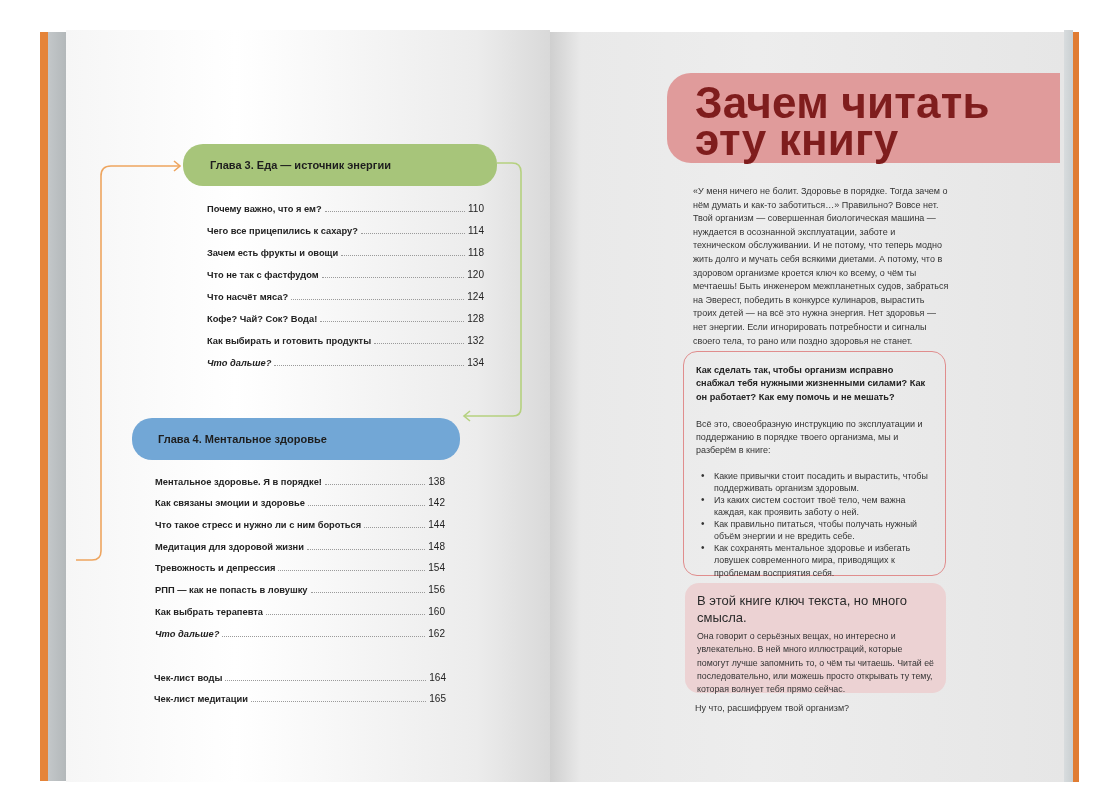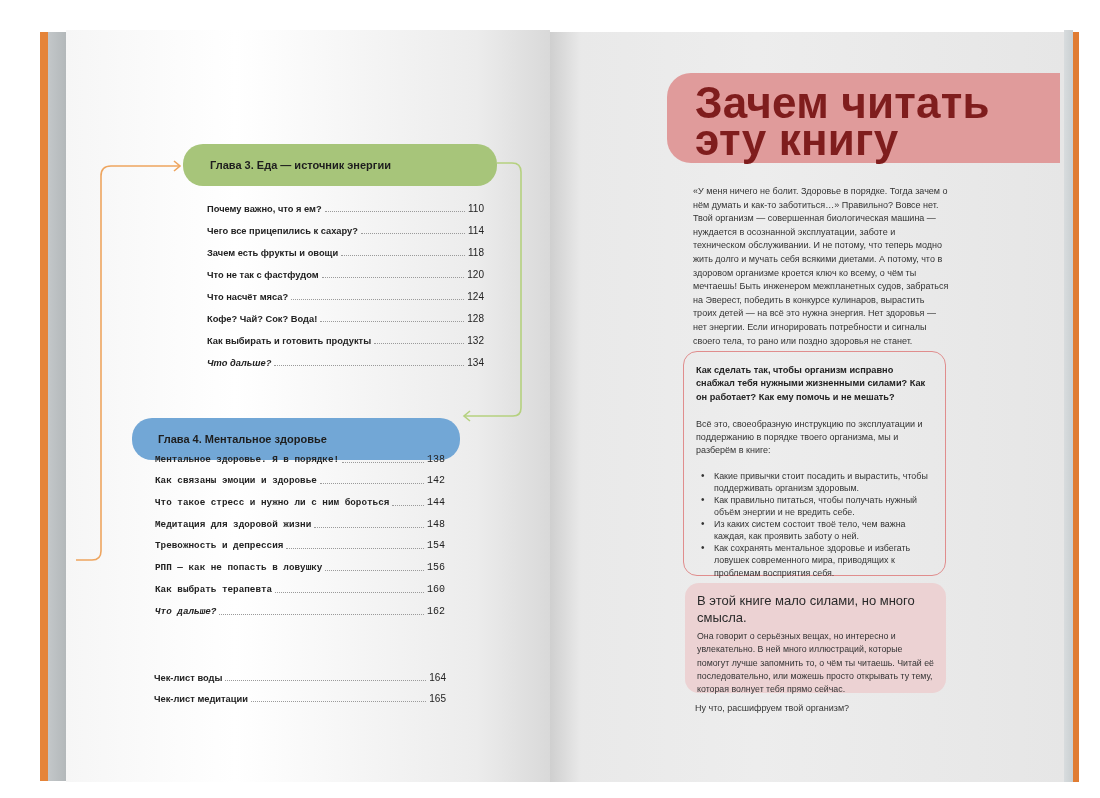--- a/index.html
+++ b/index.html
@@ -23,21 +23,21 @@
 
   
   .chapter-pill { position: absolute; border-radius: 20px; display: flex; align-items: center;
     font-weight: bold; font-size: 11px; color: #1e1e1e; }
   .pill-green { left: 183px; top: 144px; width: 314px; height: 42px; background: #a7c57a; padding-left: 27px; }
   .pill-blue { left: 132px; top: 393px; width: 328px; height: 42px; background: #72a7d6; padding-left: 26px; margin-top: 25px; }
 
   
   .toc { position: absolute; }
   .toc-ch3 { left: 207px; top: 196px; width: 277px; }
-  .toc-ch4 { left: 155px; top: 447px; width: 290px; font-family: Liberation Mono, monospace; }
+  .toc-ch4 { left: 155px; top: 469px; width: 290px; }
   .toc-extra { left: 154px; top: 666px; width: 292px; }
   .toc-row { display: flex; align-items: flex-end; height: 22px; font-size: 9.3px; font-weight: bold; color: #222; }
   .toc-ch4 .toc-row { height: 21.7px; }
   .toc-extra .toc-row { height: 21px; }
   .toc-row.italic .toc-title { font-style: italic; }
   .toc-title { white-space: nowrap; padding-bottom: 4px; }
   .toc-dots { flex: 1; border-bottom: 1px dotted #9a9a9a; margin: 0 3px 6px 3px; }
   .toc-page { font-weight: normal; font-size: 10px; padding-bottom: 4px; min-width: 14px; text-align: center; }
 
   
@@ -196,24 +196,24 @@
   <span class="title-line">эту книгу</span>
 </div>
 
 <p class="intro">«У меня ничего не болит. Здоровье в порядке. Тогда зачем о нём думать и как-то заботиться…» Правильно? Вовсе нет. Твой организм — совершенная биологическая машина — нуждается в осознанной эксплуатации, заботе и техническом обслуживании. И не потому, что теперь модно жить долго и мучать себя всякими диетами. А потому, что в здоровом организме кроется ключ ко всему, о чём ты мечтаешь! Быть инженером межпланетных судов, забраться на Эверест, победить в конкурсе кулинаров, вырастить троих детей — на всё это нужна энергия. Нет здоровья — нет энергии. Если игнорировать потребности и сигналы своего тела, то рано или поздно здоровья не станет.</p>
 
 <div class="box-outline">
   <p class="box-question">Как сделать так, чтобы организм исправно снабжал тебя нужными жизненными силами? Как он работает? Как ему помочь и не мешать?</p>
   <p class="box-text">Всё это, своеобразную инструкцию по эксплуатации и поддержанию в порядке твоего организма, мы и разберём в книге:</p>
   <ul class="box-list">
     <li>Какие привычки стоит посадить и вырастить, чтобы поддерживать организм здоровым.</li>
+    <li>Из каких систем состоит твоё тело, чем важна каждая, как проявить заботу о ней.</li>
     <li>Как правильно питаться, чтобы получать нужный объём энергии и не вредить себе.</li>
-    <li>Из каких систем состоит твоё тело, чем важна каждая, как проявить заботу о ней.</li>
     <li>Как сохранять ментальное здоровье и избегать ловушек современного мира, приводящих к проблемам восприятия себя.</li>
   </ul>
 </div>
 
 <div class="box-filled">
-  <p class="filled-title">В этой книге мало силами, но много смысла.</p>
+  <p class="filled-title">В этой книге ключ текста, но много смысла.</p>
   <p class="filled-text">Она говорит о серьёзных вещах, но интересно и увлекательно. В ней много иллюстраций, которые помогут лучше запомнить то, о чём ты читаешь. Читай её последовательно, или можешь просто открывать ту тему, которая волнует тебя прямо сейчас.</p>
 </div>
 
 <p class="closing">Ну что, расшифруем твой организм?</p>
 
 </body></html>

